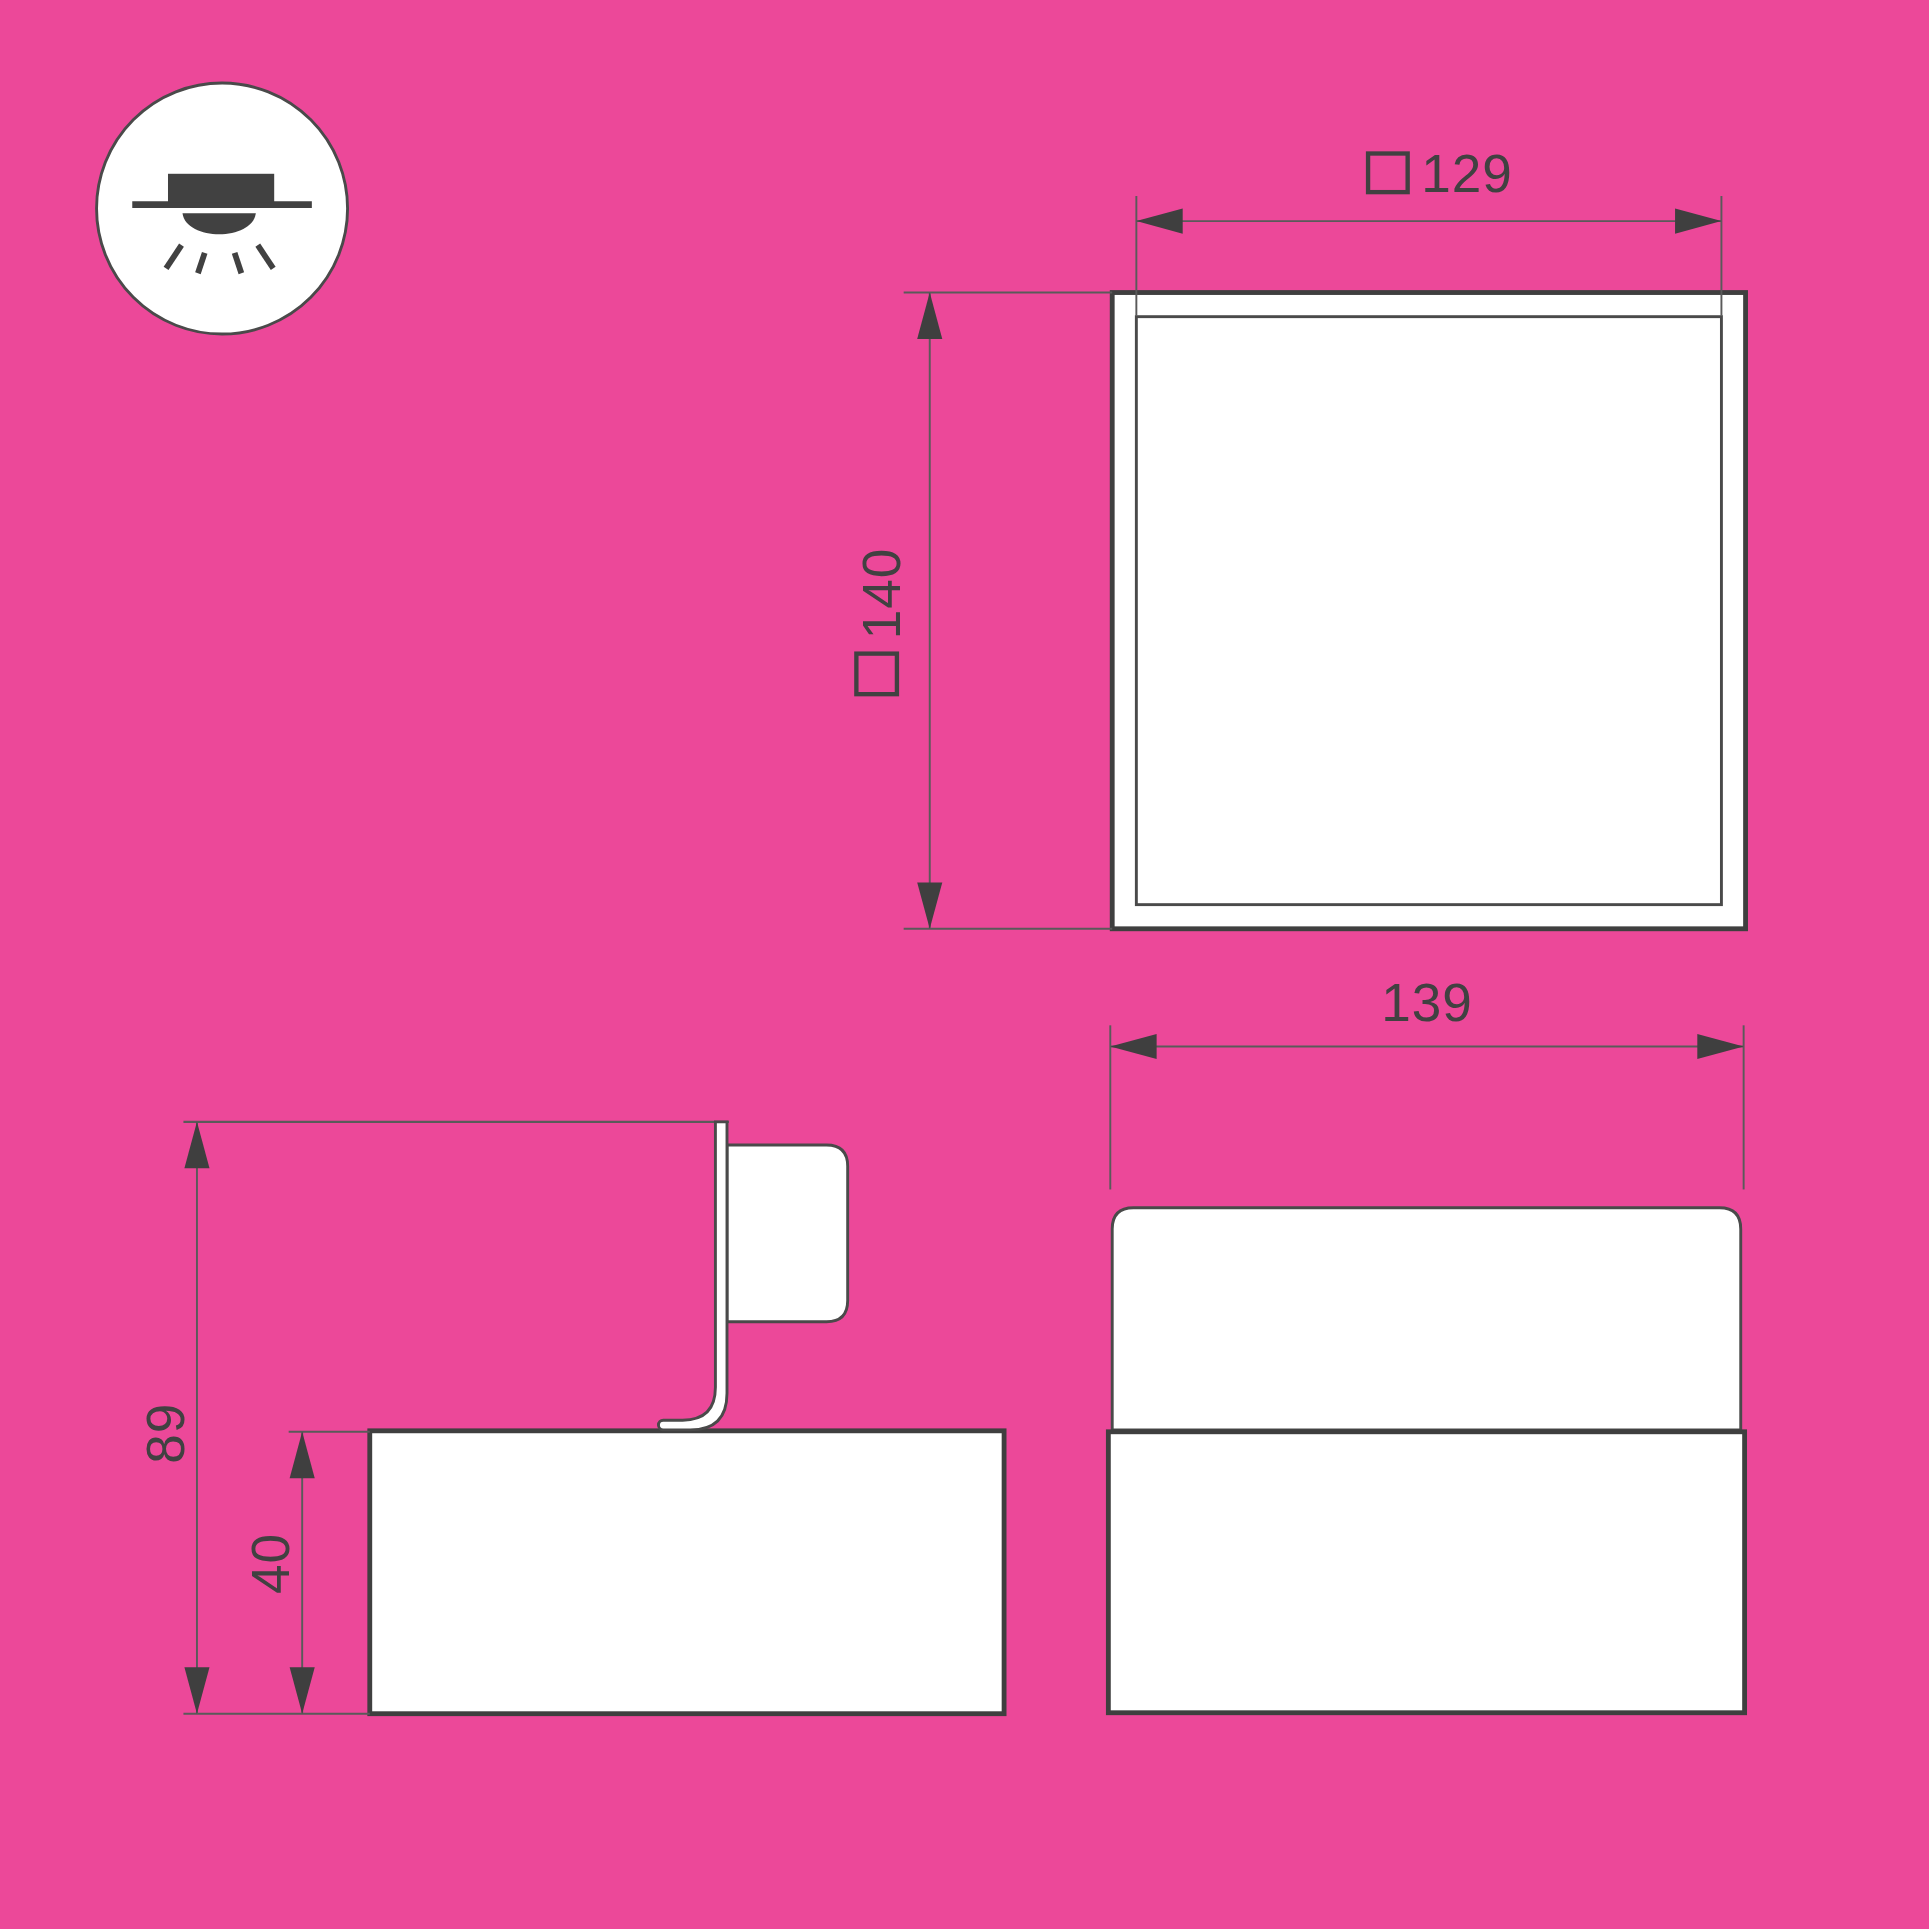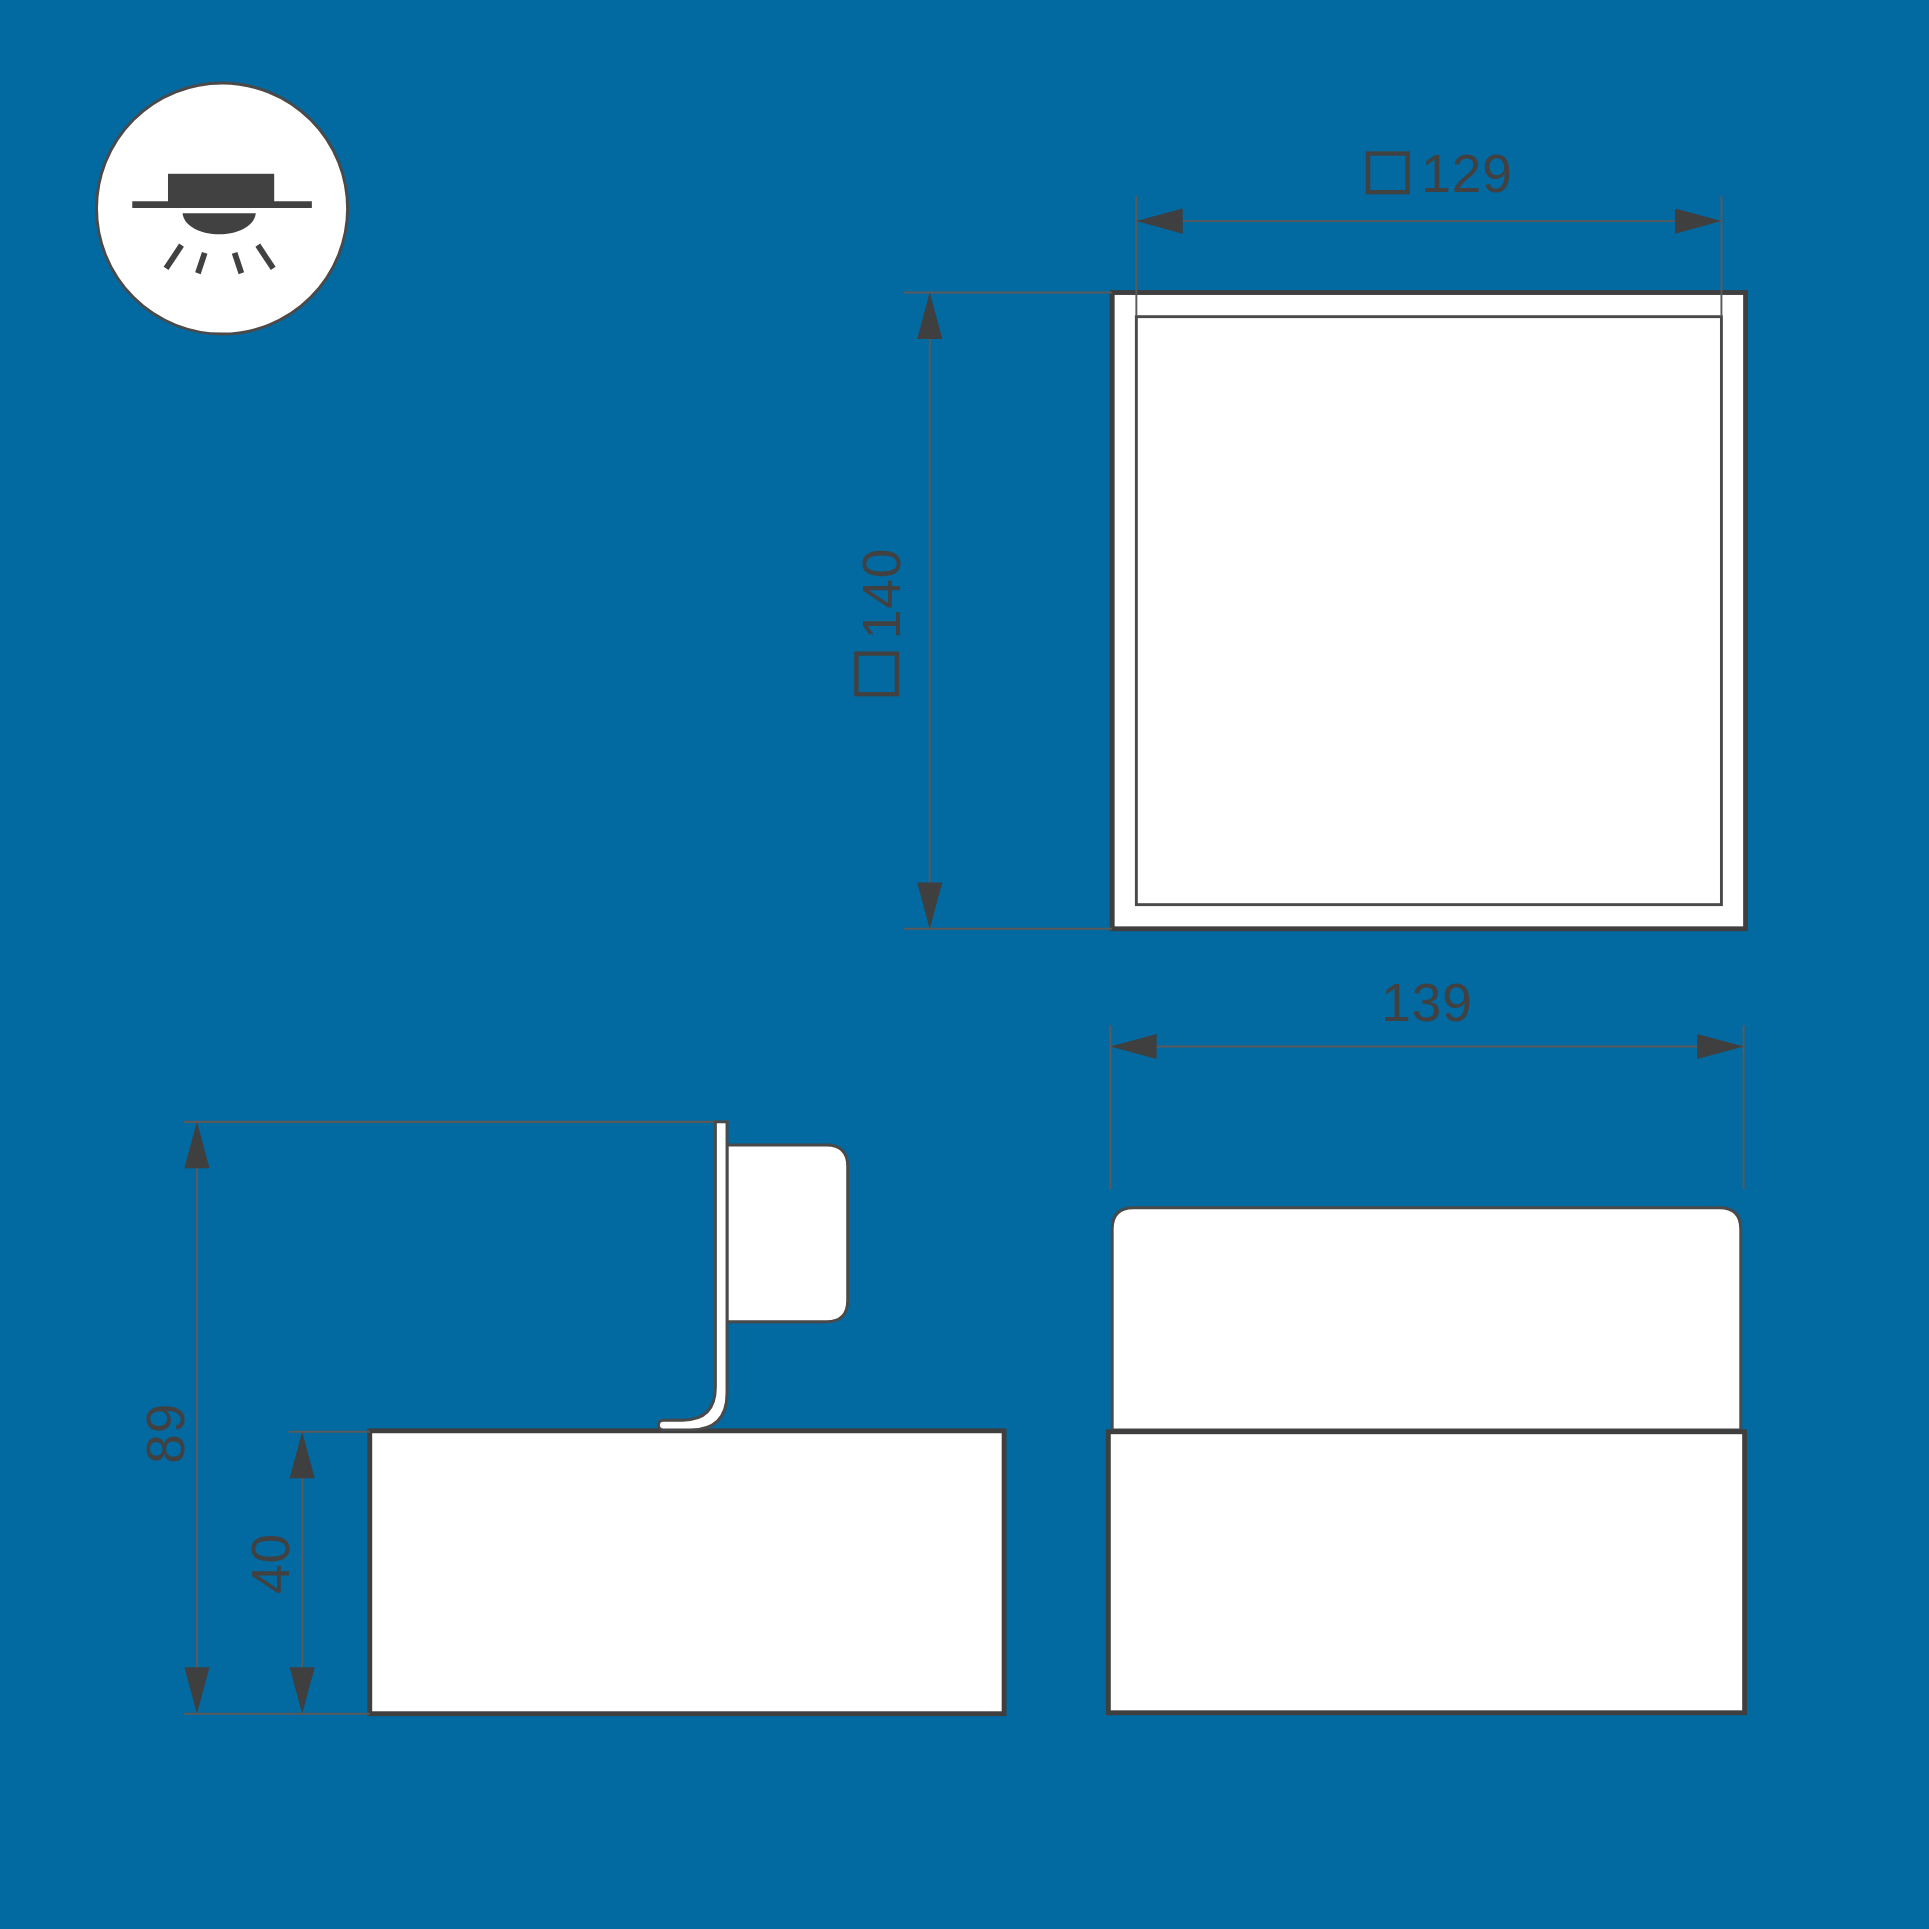--- a/index.html
+++ b/index.html
@@ -1,16 +1,16 @@
 <!DOCTYPE html>
 <html><head>
 <meta charset="utf-8">
 <style>
   html,body{margin:0;padding:0;background:#ffffff;}
-  .canvas{position:relative;width:1929px;height:1929px;background:#0369a1;overflow:hidden;
+  .canvas{position:relative;width:1929px;height:1929px;background:#ec4899;overflow:hidden;
           font-family:"Liberation Sans", sans-serif;}
   svg{position:absolute;left:0;top:0;}
   text{font-family:"Liberation Sans", sans-serif;fill:#414141;font-size:55px;letter-spacing:1px;}
 </style>
 </head>
 <body>
 
 <div class="canvas">
 <svg width="1929" height="1929" viewBox="0 0 1998 1998">
 

